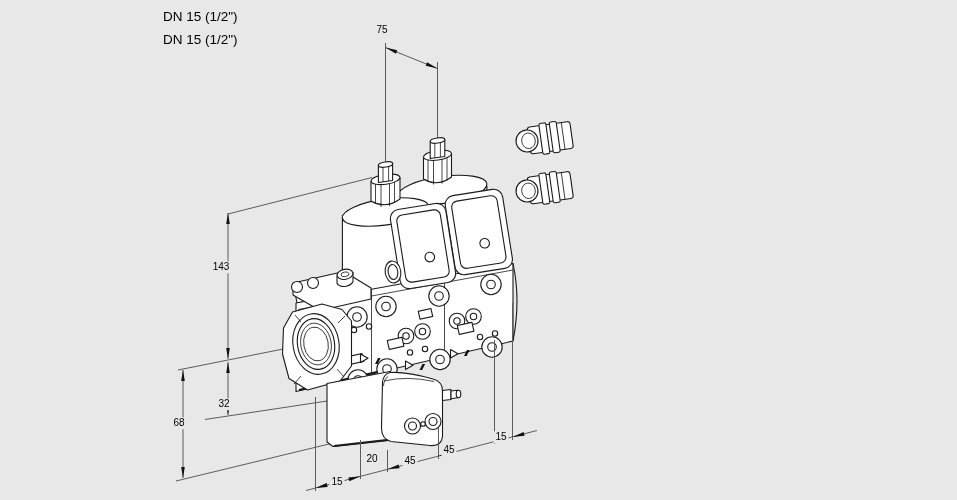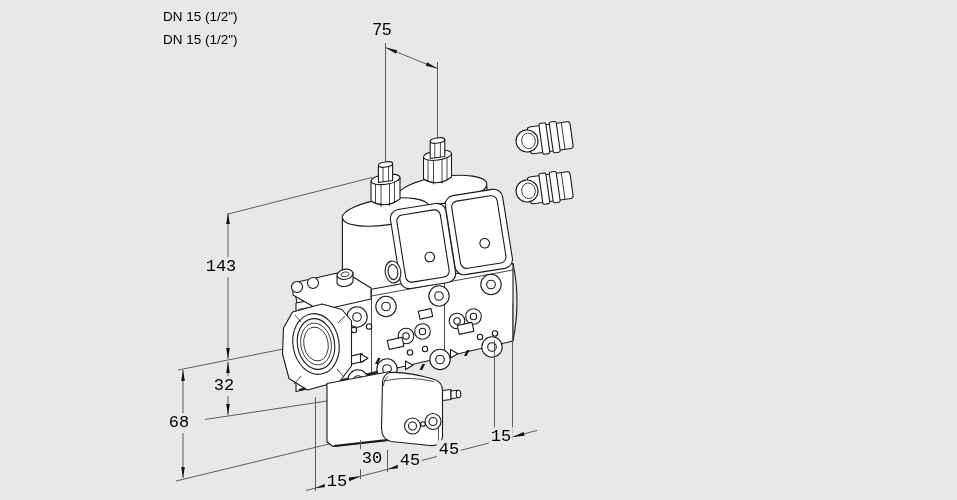--- a/index.html
+++ b/index.html
@@ -13,25 +13,25 @@
   svg{position:absolute;left:0;top:0;}
   .part{fill:#ffffff;stroke:#1a1a1a;stroke-width:1.1;stroke-linejoin:round;stroke-linecap:round;}
   .ln{fill:none;stroke:#1a1a1a;stroke-width:1.1;stroke-linejoin:round;stroke-linecap:round;}
   .thin{fill:none;stroke:#1a1a1a;stroke-width:0.8;}
   .heavy{fill:none;stroke:#1a1a1a;stroke-width:2.2;}
   .dim{fill:none;stroke:#5c5c5c;stroke-width:1;}
   .arr{fill:#111;stroke:none;}
   .mark{fill:#111;stroke:none;}
   .lbl{
     position:absolute;
-    font-size:17px;color:#000;
+    font-size:10px;color:#000;
     white-space:nowrap;line-height:1.15;
   }
   .c{transform:translate(-50%,-50%);}
-  .mask{background:#e8e8e8;padding:0 2px;font-family:Liberation Mono, monospace;}
+  .mask{background:#e8e8e8;padding:0 2px;}
   .dn{font-size:13.5px;}
 </style>
 </head>
 <body>
 
 <div class="stage">
 
 <svg width="957" height="500" viewBox="0 0 957 500">
 
   <g>
@@ -238,21 +238,21 @@
     <path class="dim" d="M494.5,340 V444"></path>
     <path class="dim" d="M512.5,303 V440"></path>
   </g>
 </svg>
 
 <span class="lbl dn" style="left:163px;top:9px">DN 15 (1/2")</span>
 <span class="lbl dn" style="left:163px;top:32px">DN 15 (1/2")</span>
 
 <span class="lbl c" style="left:382px;top:30px">75</span>
 <span class="lbl c mask" style="left:221px;top:267px">143</span>
-<span class="lbl c mask" style="left:224px;top:386px">32</span>
+<span class="lbl c mask" style="left:224px;top:404px">32</span>
 <span class="lbl c mask" style="left:179px;top:423px">68</span>
 <span class="lbl c mask" style="left:337px;top:482px">15</span>
-<span class="lbl c mask" style="left:372px;top:459px">30</span>
+<span class="lbl c mask" style="left:372px;top:459px">20</span>
 <span class="lbl c mask" style="left:410px;top:461px">45</span>
 <span class="lbl c mask" style="left:449px;top:450px">45</span>
 <span class="lbl c mask" style="left:501px;top:437px">15</span>
 
 </div>
 
 </body></html>

